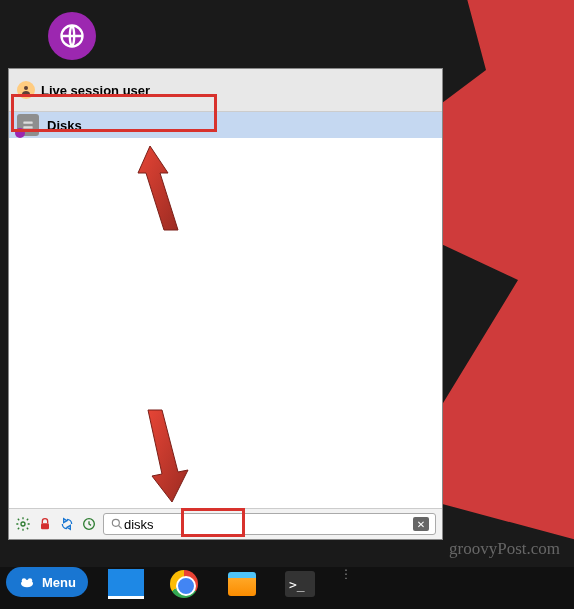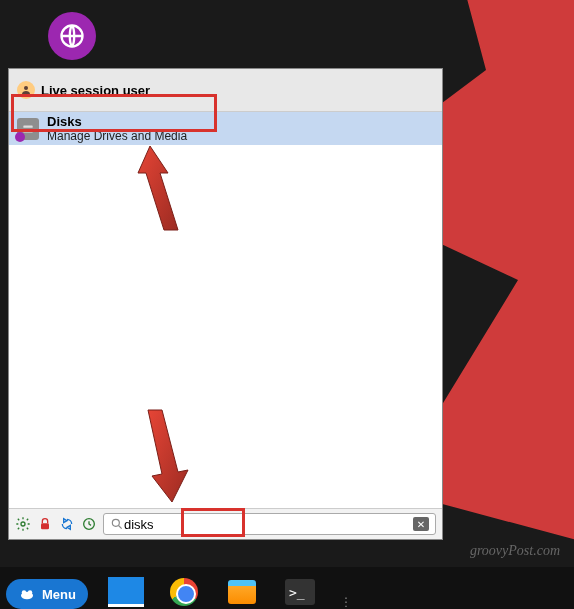--- a/index.html
+++ b/index.html
@@ -94,21 +94,21 @@
     .clear-btn {
       width: 16px; height: 14px;
       background: #666; color: #fff;
       border-radius: 2px;
       display: flex; align-items: center; justify-content: center;
       font-size: 10px; cursor: pointer;
     }
     .taskbar {
       position: absolute; bottom: 0; left: 0; right: 0;
       height: 42px; background: #111;
-      display: flex; align-items: flex-end;
+      display: flex; align-items: flex-start;
       padding: 0 6px; gap: 18px;
       z-index: 4;
     }
     .menu-button {
       display: flex; align-items: center; gap: 6px;
       background: #1976d2;
       color: #fff; padding: 4px 12px;
       border-radius: 16px;
       height: 30px; cursor: pointer;
       font-size: 13px; font-weight: bold;
@@ -137,22 +137,22 @@
     .task-terminal {
       width: 30px; height: 26px;
       background: #333; border-radius: 3px;
       color: #fff; font-family: monospace;
       display: flex; align-items: center;
       padding-left: 4px; font-size: 13px;
     }
     .task-dots { color: #888; margin-left: 2px; cursor: pointer; }
     .watermark {
       position: absolute; bottom: 50px; right: 14px;
-      color: #666; font-size: 14px;
-      font-style: italic; font-family: Georgia, serif;
+      color: #666; font-size: 17px;
+      font-family: Georgia, serif;
       z-index: 1;
     }
     .red-box {
       position: absolute; border: 3px solid #d8322d;
       z-index: 5; pointer-events: none;
     }
     .red-box.top { top: 94px; left: 11px; width: 206px; height: 38px; }
     .red-box.bottom { top: 508px; left: 181px; width: 64px; height: 29px; }
     .arrow {
       position: absolute; z-index: 5; pointer-events: none;
@@ -189,21 +189,20 @@
   <div class="results-area">
     <div class="result-item">
       <div class="result-icon">
         <svg width="14" height="14" viewBox="0 0 24 24" fill="#ddd">
             <rect x="4" y="6" width="16" height="4" rx="1"></rect>
             <rect x="4" y="14" width="16" height="4" rx="1"></rect>
           </svg>
       </div>
       <div class="result-text">
         <div class="title">Disks</div>
-        <div class="desc">Manage Drives and Media</div>
       </div>
     </div>
   </div>
   <div class="menu-footer">
     <span class="footer-icon">
       <svg width="16" height="16" viewBox="0 0 24 24" fill="none" stroke="#2e7d32" stroke-width="2">
           <circle cx="12" cy="12" r="3"></circle>
           <path d="M12 2v3M12 19v3M4.2 4.2l2.1 2.1M17.7 17.7l2.1 2.1M2 12h3M19 12h3M4.2 19.8l2.1-2.1M17.7 6.3l2.1-2.1"></path>
         </svg>
     </span>

